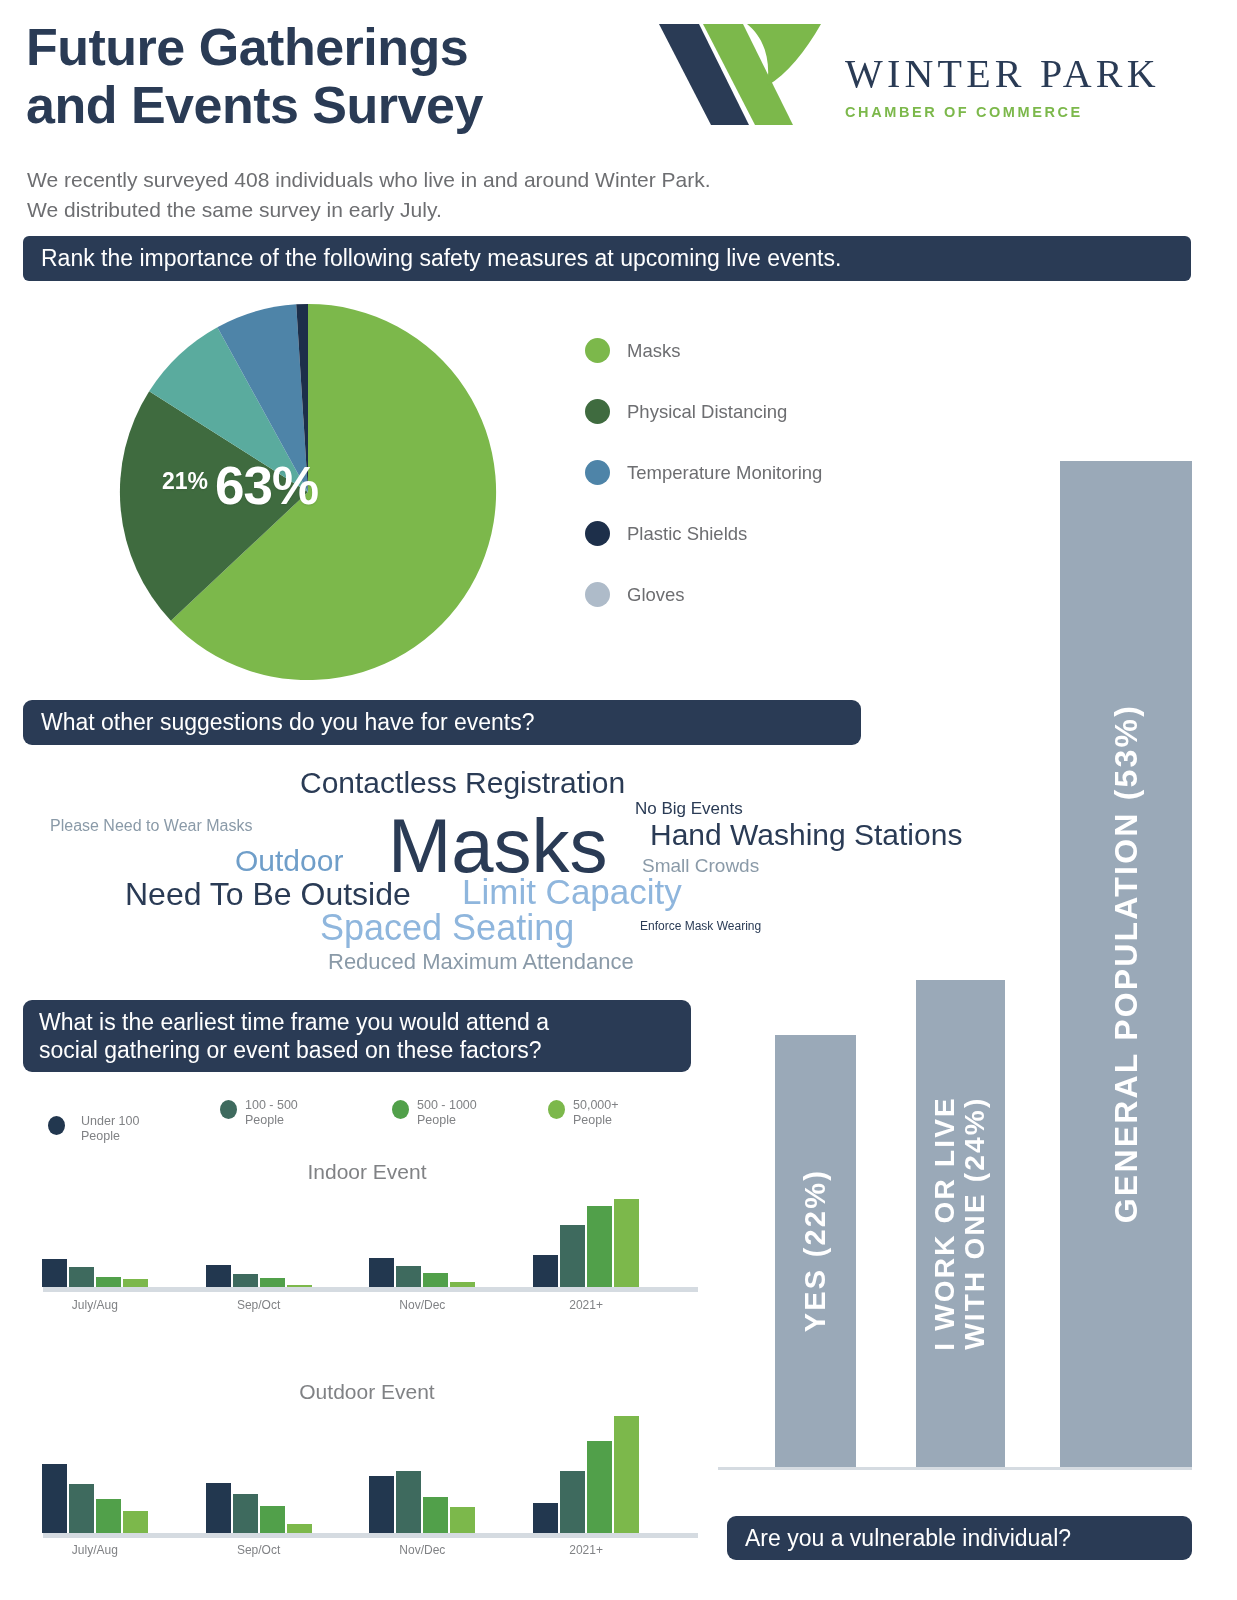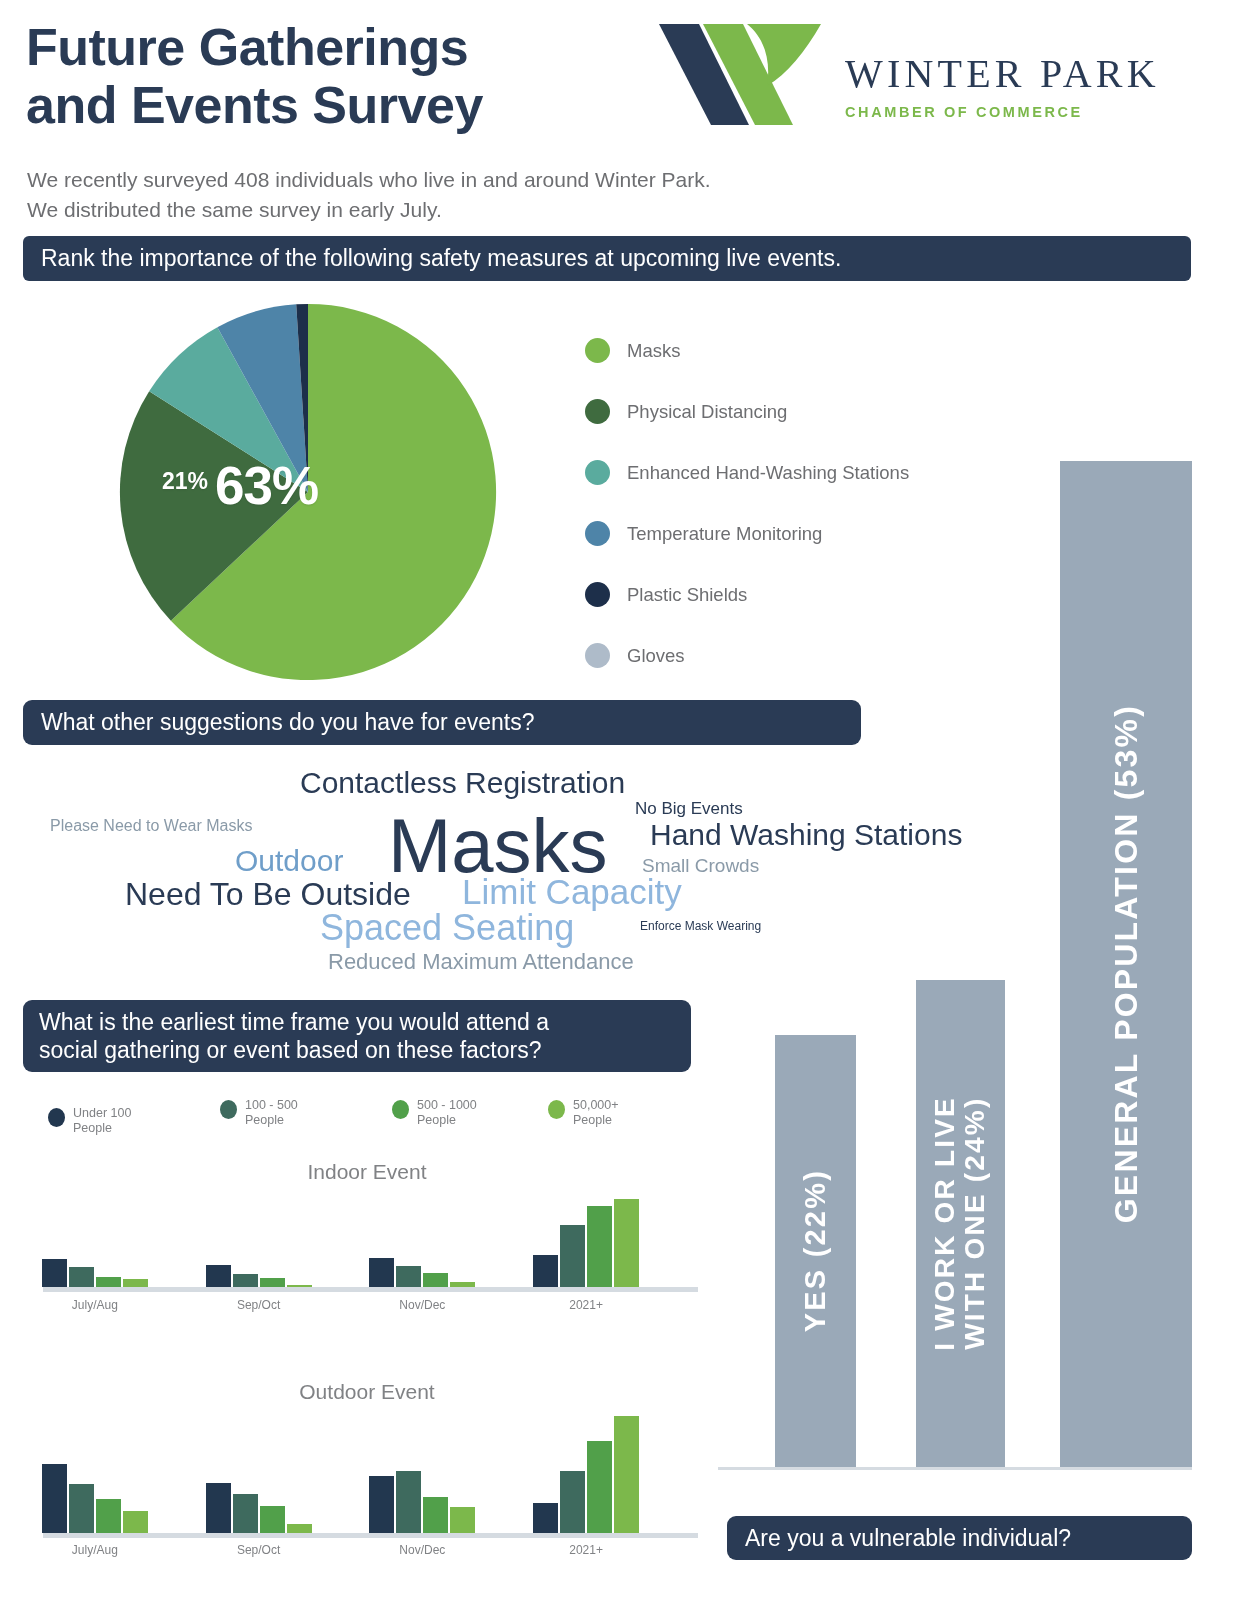--- a/index.html
+++ b/index.html
@@ -163,24 +163,20 @@
   <div id="pie-legend">
       <div class="legend-row">
         <span class="legend-dot" style="background: rgb(124, 184, 75);"></span>
         <span class="legend-label">Masks</span>
       </div>
       <div class="legend-row">
         <span class="legend-dot" style="background: rgb(63, 107, 63);"></span>
         <span class="legend-label">Physical Distancing</span>
       </div>
       <div class="legend-row">
-        <span class="legend-dot" style="background: rgb(90, 171, 158);"></span>
-        <span class="legend-label">Enhanced Hand-Washing Stations</span>
-      </div>
-      <div class="legend-row">
         <span class="legend-dot" style="background: rgb(78, 132, 168);"></span>
         <span class="legend-label">Temperature Monitoring</span>
       </div>
       <div class="legend-row">
         <span class="legend-dot" style="background: rgb(29, 47, 74);"></span>
         <span class="legend-label">Plastic Shields</span>
       </div>
       <div class="legend-row">
         <span class="legend-dot" style="background: rgb(174, 187, 201);"></span>
         <span class="legend-label">Gloves</span>
@@ -201,21 +197,21 @@
       <span class="wc" style="left: 432px; top: 116px; font-size: 35px; color: rgb(143, 182, 221);">Limit Capacity</span>
       <span class="wc" style="left: 290px; top: 152px; font-size: 36px; color: rgb(143, 182, 221);">Spaced Seating</span>
       <span class="wc" style="left: 610px; top: 162px; font-size: 12px; color: rgb(42, 59, 85);">Enforce Mask Wearing</span>
       <span class="wc" style="left: 298px; top: 193px; font-size: 22px; color: rgb(138, 154, 168);">Reduced Maximum Attendance</span>
     </div>
 
   <div class="banner" id="banner-q3" style="white-space: pre-line;">What is the earliest time frame you would attend a
 social gathering or event based on these factors?</div>
 
   <div id="bar-legend">
-      <div class="bl-item" style="left: 0px; top: 8px;">
+      <div class="bl-item" style="left: 0px; top: 16px; gap: 8px;">
         <span class="bl-dot" style="background: rgb(34, 55, 79);"></span>
         <span class="bl-txt">Under 100
 People</span>
       </div>
       <div class="bl-item" style="left: 172px; top: 0px;">
         <span class="bl-dot" style="background: rgb(62, 106, 94);"></span>
         <span class="bl-txt">100 - 500
 People</span>
       </div>
       <div class="bl-item" style="left: 344px; top: 0px;">

